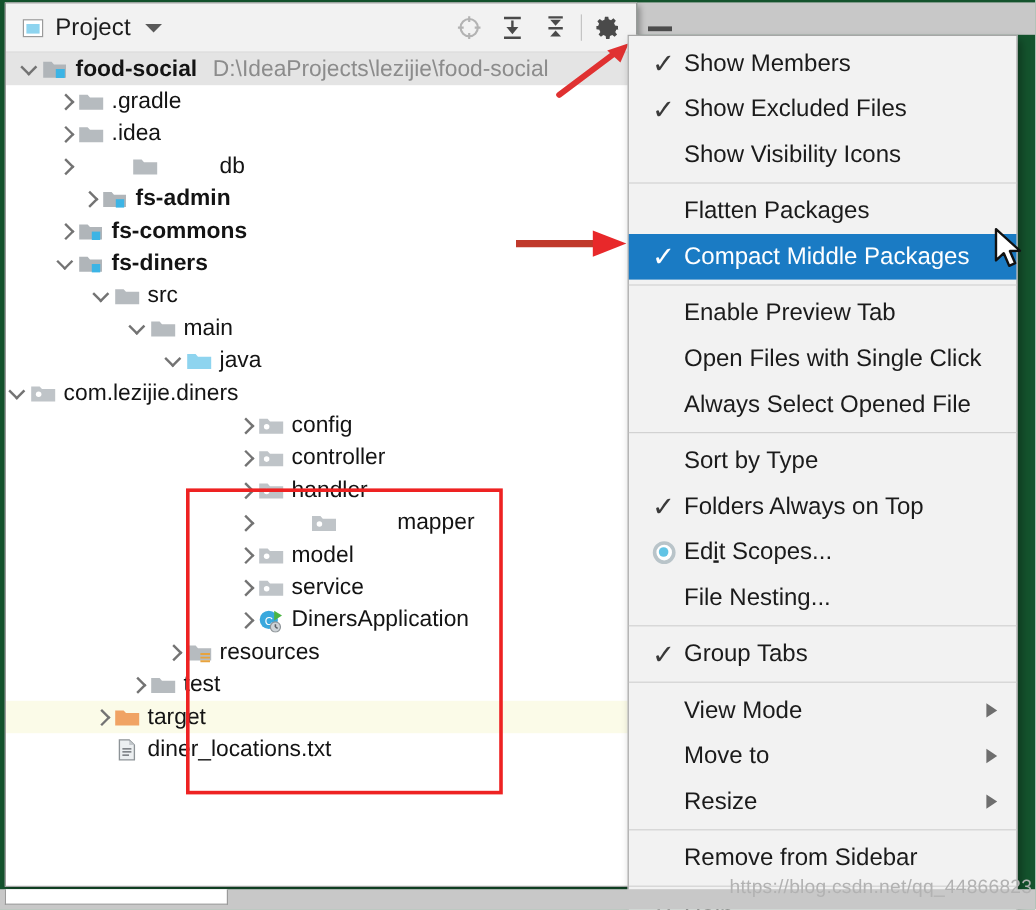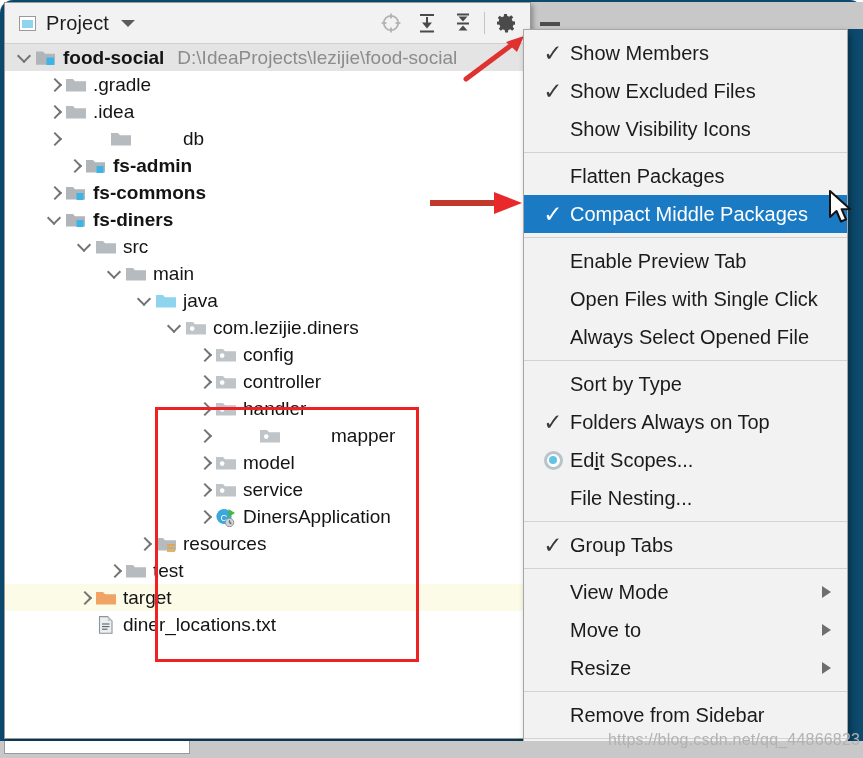--- a/index.html
+++ b/index.html
@@ -6,22 +6,21 @@
   html, body {
     margin: 0; padding: 0;
     width: 863px; height: 758px;
     background: #ffffff;
     font-family: "Liberation Sans", sans-serif;
     overflow: hidden;
   }
   #root {
     position: relative;
     width: 863px; height: 758px;
-    background: #0c4a6e;
-    border-radius: 13px;
+    background: #14532d;
   }
 
   
   #toolwindow {
     position: absolute;
     left: 4px; top: 2px;
     width: 527px; height: 737px;
     background: #ffffff;
     border: 1px solid #9a9a9a;
     box-shadow: 2px 3px 5px rgba(0,0,0,0.33);
@@ -379,21 +378,21 @@
           </div>
           <div class="row" style="padding-left: 130px;">
             <span class="twisty down"></span>
             <span class="ficon">
               <svg class="ic" width="22" height="20" viewBox="0 0 22 20">
                 <path fill="#8ed4ef" d="M1 4h7l2 2.2h11v10.3H1z"></path>
               </svg>
             </span>
             <span class="lbl">java</span>
           </div>
-          <div class="row" style="padding-left: 160px;">
+          <div class="row" style="">
             <span class="twisty down"></span>
             <span class="ficon">
               <svg class="ic" width="22" height="20" viewBox="0 0 22 20">
                 <path fill="#bfc4c8" d="M1 4h7l2 2.2h11v10.3H1z"></path>
                 <circle cx="7.2" cy="10.6" r="2.3" fill="#ffffff"></circle>
               </svg>
             </span>
             <span class="lbl">com.lezijie.diners</span>
           </div>
           <div class="row" style="padding-left: 190px;">

